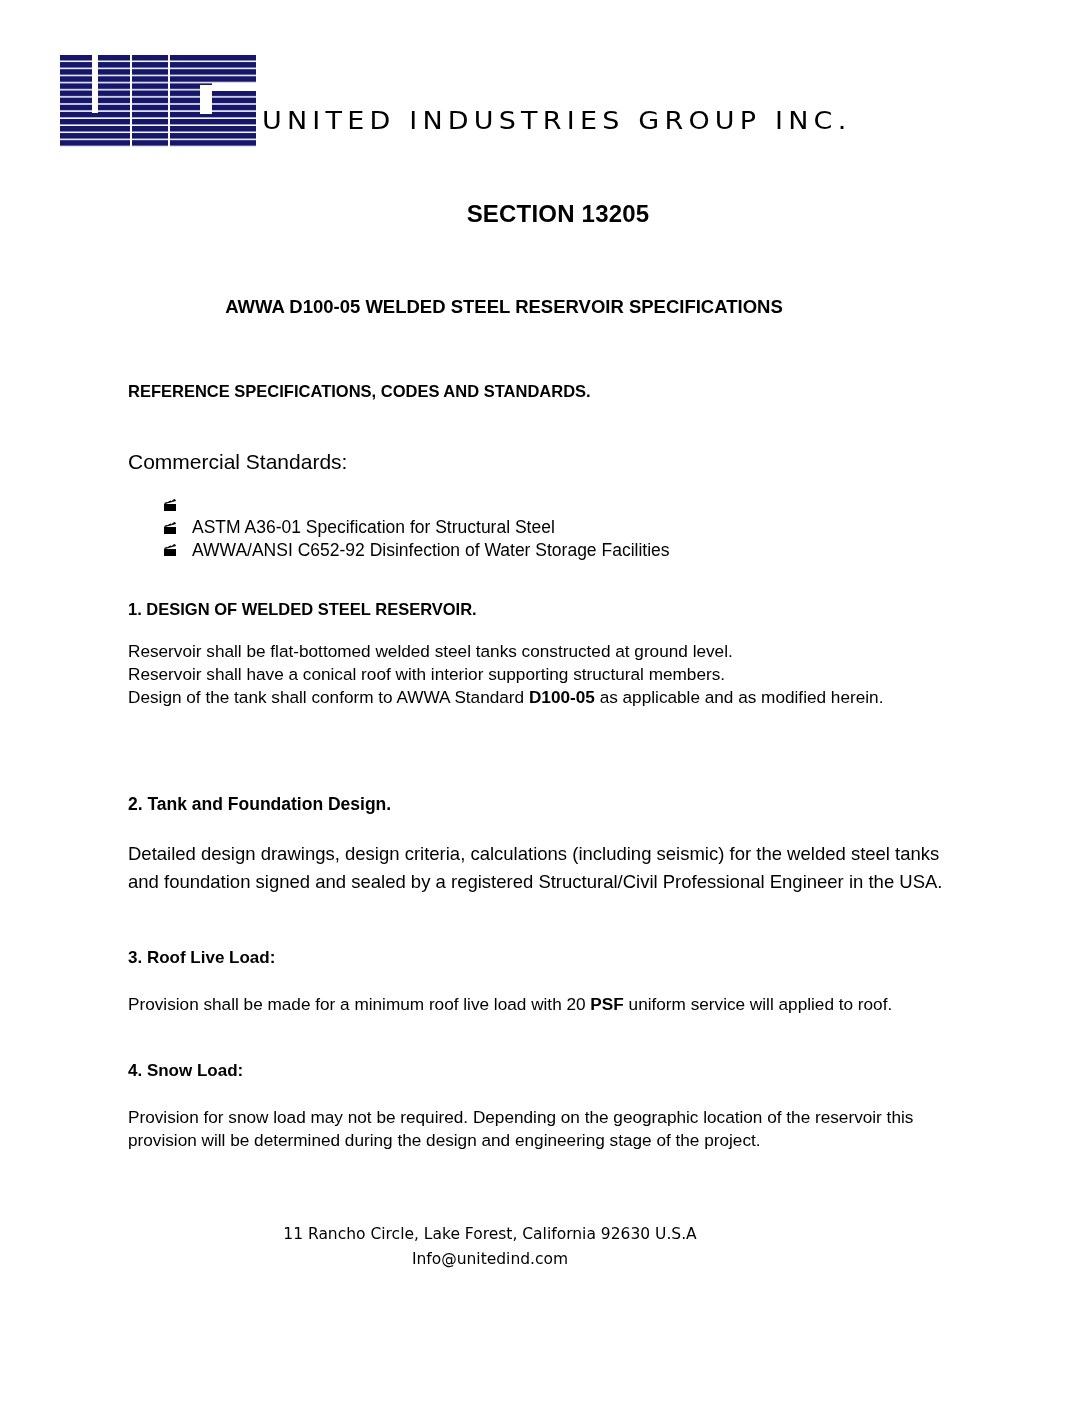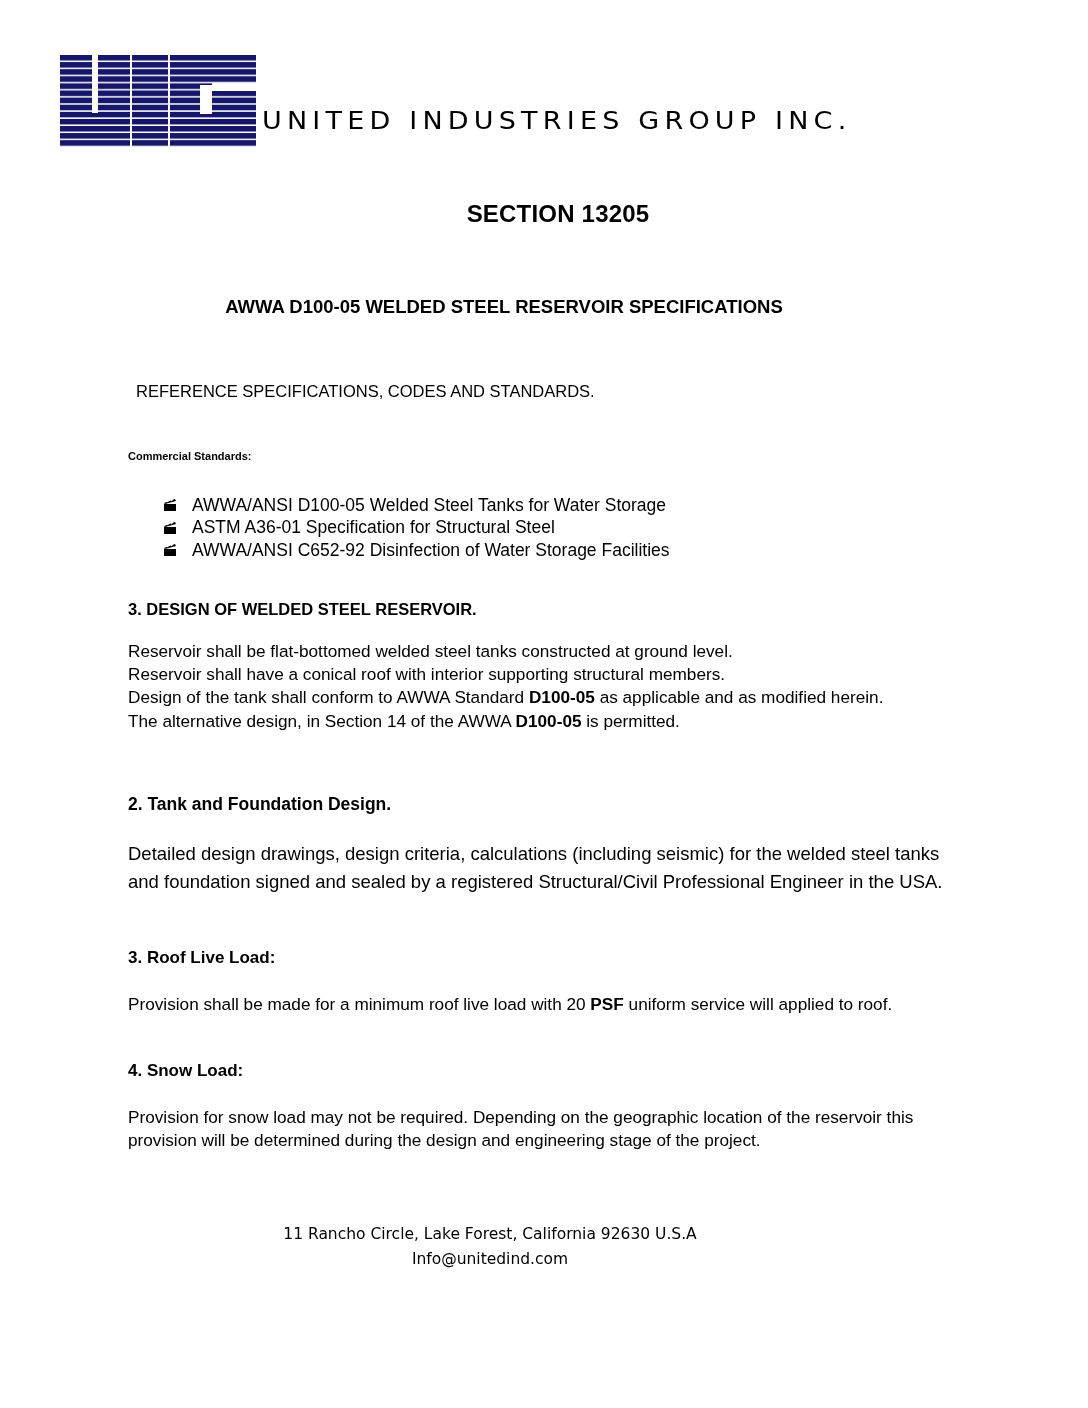--- a/index.html
+++ b/index.html
@@ -10,22 +10,22 @@
     
     #logo { left: 58px; top: 55px; width: 198px; height: 92px; }
     .company { left: 262px; top: 106px; font-family: "DejaVu Sans", sans-serif;
                font-size: 27px; letter-spacing: 5.2px; font-weight: normal;
                color: #000; white-space: nowrap; transform: scaleY(0.92); transform-origin: left top; }
 
     .section-title { left: 0; width: 1088px; top: 200px; text-align: center;
                      font-weight: bold; font-size: 24px; letter-spacing: 0.2px; padding-left: 14px; }
     .spec-title { left: 0; width: 1008px; top: 296px; text-align: center;
                   font-weight: bold; font-size: 18.5px; }
-    .h-ref { left: 136px; top: 382px; font-weight: normal; font-size: 16.5px; }
-    .h-comm { left: 128px; top: 450px; font-weight: bold; font-size: 11px; }
+    .h-ref { left: 128px; top: 382px; font-weight: bold; font-size: 16.5px; }
+    .h-comm { left: 128px; top: 450px; font-weight: normal; font-size: 21px; }
 
     .std-list { left: 163px; top: 494px; margin: 0; padding: 0; list-style: none; }
     .std-list li { display: flex; align-items: center; height: 22.5px; font-size: 17.5px; }
     .bullet { width: 14px; height: 14px; margin-right: 15px; position: relative; }
     .bullet svg { display: block; }
 
     .h1 { left: 128px; top: 600px; font-weight: bold; font-size: 16.5px; }
     .para1 { left: 128px; top: 640px; font-size: 17.2px; line-height: 23.2px; width: 830px; }
     .h2 { left: 128px; top: 794px; font-weight: bold; font-size: 17.5px; }
     .para2 { left: 128px; top: 840px; font-size: 18.5px; line-height: 27.5px; width: 830px; }
@@ -74,21 +74,20 @@
 <ul class="abs std-list">
   <li>
     <span class="bullet">
       <svg width="14" height="14" viewBox="0 0 14 14">
           <rect x="1" y="6" width="12" height="7" fill="#000"></rect>
           <polygon points="1,5 12,1 13,3 2,6" fill="#000"></polygon>
           <line x1="4" y1="4" x2="6" y2="2.5" stroke="#fff" stroke-width="1"></line>
           <line x1="8" y1="3" x2="10" y2="1.5" stroke="#fff" stroke-width="1"></line>
         </svg>
     </span>
-    <span>AWWA/ANSI D100-05 Welded Steel Tanks for Water Storage</span>
   </li>
   <li>
     <span class="bullet">
       <svg width="14" height="14" viewBox="0 0 14 14">
           <rect x="1" y="6" width="12" height="7" fill="#000"></rect>
           <polygon points="1,5 12,1 13,3 2,6" fill="#000"></polygon>
           <line x1="4" y1="4" x2="6" y2="2.5" stroke="#fff" stroke-width="1"></line>
           <line x1="8" y1="3" x2="10" y2="1.5" stroke="#fff" stroke-width="1"></line>
         </svg>
     </span>
@@ -100,26 +99,25 @@
           <rect x="1" y="6" width="12" height="7" fill="#000"></rect>
           <polygon points="1,5 12,1 13,3 2,6" fill="#000"></polygon>
           <line x1="4" y1="4" x2="6" y2="2.5" stroke="#fff" stroke-width="1"></line>
           <line x1="8" y1="3" x2="10" y2="1.5" stroke="#fff" stroke-width="1"></line>
         </svg>
     </span>
     <span>AWWA/ANSI C652-92 Disinfection of Water Storage Facilities</span>
   </li>
 </ul>
 
-<div class="abs h1">3. DESIGN OF WELDED STEEL RESERVOIR.</div>
+<div class="abs h1">1. DESIGN OF WELDED STEEL RESERVOIR.</div>
 <div class="abs para1">
   <div>Reservoir shall be flat-bottomed welded steel tanks constructed at ground level.</div>
   <div>Reservoir shall have a conical roof with interior supporting structural members.</div>
   <div><span>Design of the tank shall conform to AWWA Standard </span><b>D100-05</b><span> as applicable and as modified herein.</span></div>
-  <div><span>The alternative design, in Section 14 of the AWWA </span><b>D100-05</b><span> is permitted.</span></div>
 </div>
 
 <div class="abs h2">2. Tank and Foundation Design.</div>
 <div class="abs para2">Detailed design drawings, design criteria, calculations (including seismic) for the welded steel tanks and foundation signed and sealed by a registered Structural/Civil Professional Engineer in the USA.</div>
 
 <div class="abs h3">3. Roof Live Load:</div>
 <div class="abs para3"><span>Provision shall be made for a minimum roof live load with 20 </span><b>PSF</b><span> uniform service  will applied to roof.</span></div>
 
 <div class="abs h4">4. Snow Load:</div>
 <div class="abs para4">Provision for snow load may not be required. Depending on the geographic location of the reservoir this provision will be determined during the design and engineering stage of the project.</div>

